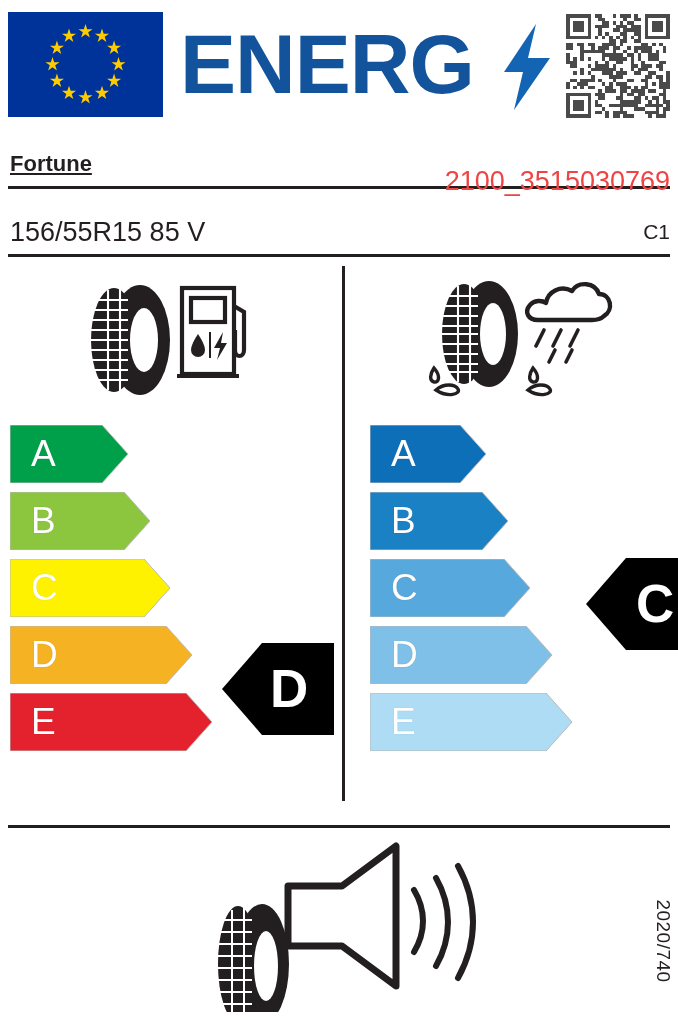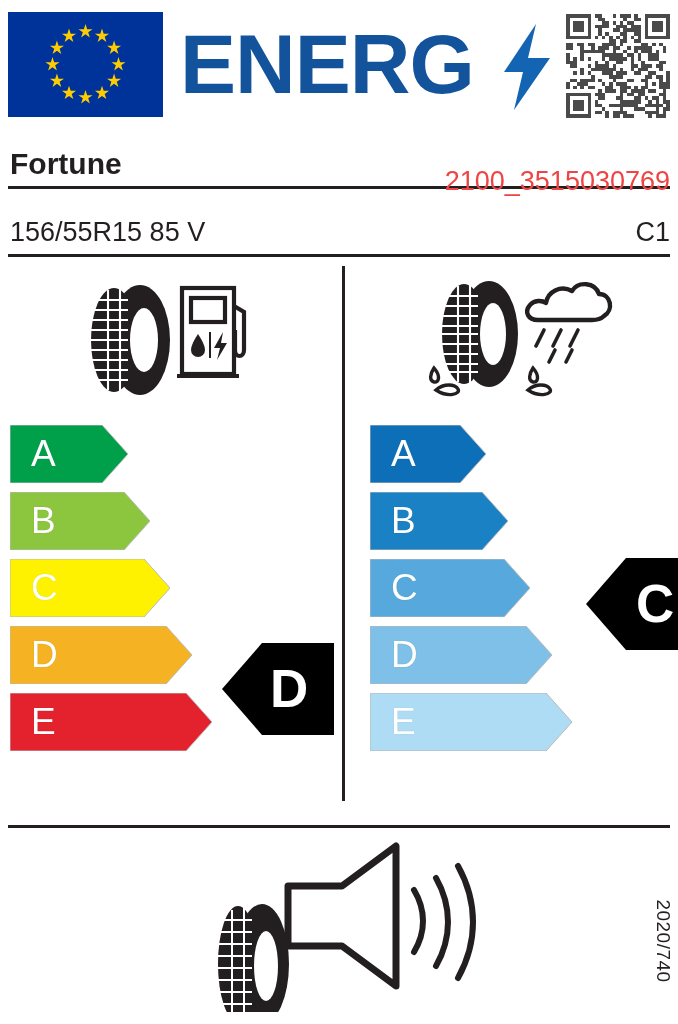--- a/index.html
+++ b/index.html
@@ -26,34 +26,34 @@
   #qr{position:absolute;left:566px;top:14px;width:104px;height:104px;}
 
   
   .rule{position:absolute;background:#231f20;height:3px;left:8px;width:662px;}
   #rule1{top:186px;}
   #rule2{top:254px;}
   #rule3{top:825px;}
 
   #brand{
     position:absolute;left:10px;top:148px;
-    font-size:30px;font-weight:700;color:#231f20;line-height:32px;
+    font-size:22px;font-weight:700;color:#231f20;line-height:32px;text-decoration:underline;
   }
   #model{
     position:absolute;right:8px;top:165px;
     font-size:27px;font-weight:400;color:#ef4444;line-height:32px;
     text-align:center;
   }
   #size{
     position:absolute;left:10px;top:216px;
     font-size:27px;font-weight:400;color:#231f20;line-height:32px;
   }
   #tyreclass{
     position:absolute;right:8px;top:216px;
-    font-size:27px;font-weight:400;color:#231f20;line-height:32px;
+    font-size:21px;font-weight:400;color:#231f20;line-height:32px;
   }
 
   
   #vdiv{position:absolute;left:342px;top:266px;width:3px;height:535px;background:#231f20;}
 
   
   #fuel-icon{position:absolute;left:78px;top:272px;width:180px;height:130px;}
   #wet-icon{position:absolute;left:420px;top:272px;width:200px;height:130px;}
 
   

